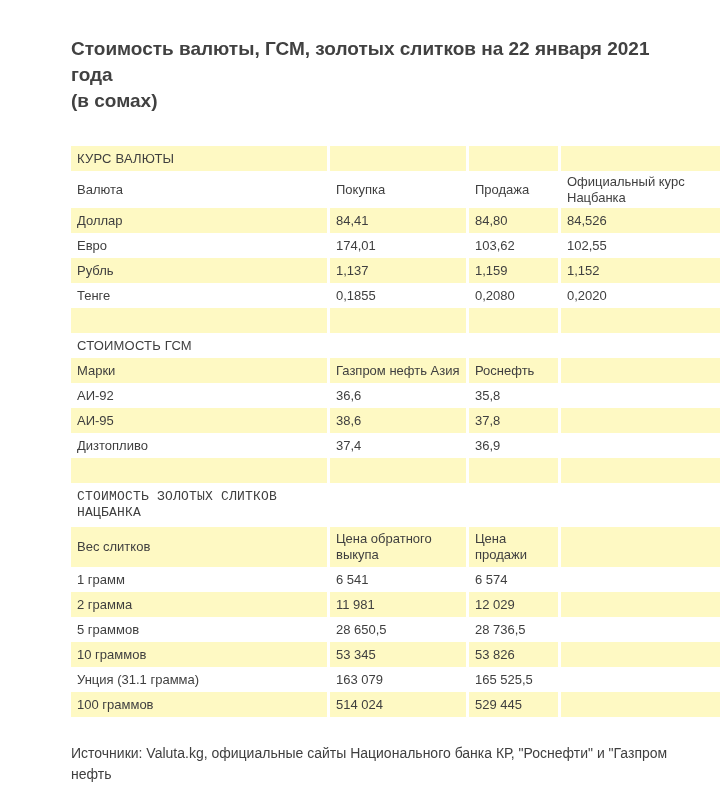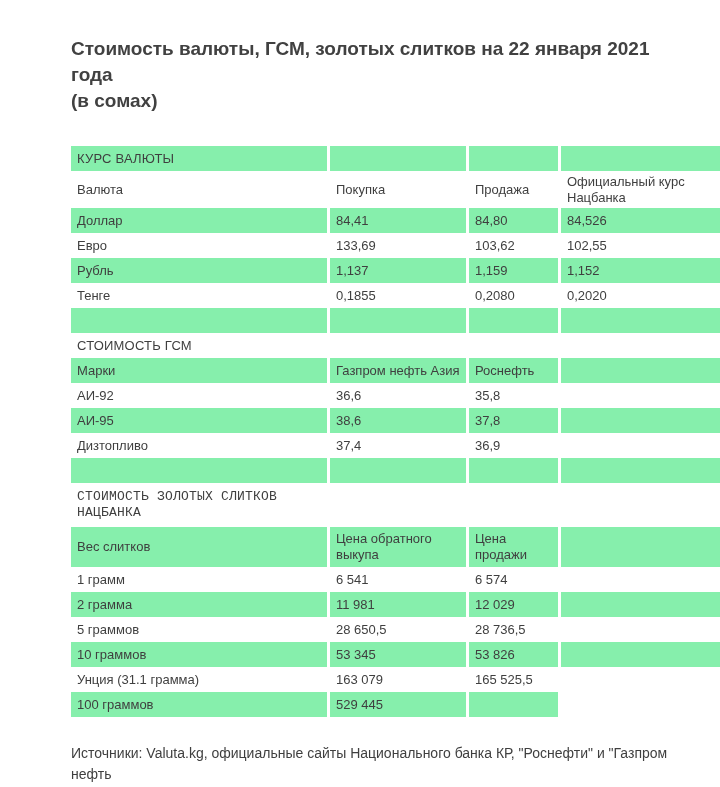--- a/index.html
+++ b/index.html
@@ -26,21 +26,21 @@
   .row.h40 { height:40px; }
   .row.h44 { height:44px;font-family:Liberation Mono, monospace; }
   .cell {
     display:flex; align-items:center;
     padding:0 6px;
     font-size:13px; line-height:16px;
     color:#3f3f3f;
     white-space:pre-line;
     overflow:hidden;
   }
-  .row.gray .cell { background:#86efac; }
+  .row.gray .cell { background:#fef9c3; }
   .section .cell { letter-spacing:0.2px; }
   .footer {
     margin:26px 30px 0 30px;
     font-size:14px; line-height:21px;
     color:#3f3f3f; white-space:pre-line;
   }
 </style>
 </head>
 <body>
 
@@ -66,21 +66,21 @@
 Нацбанка</div>
       </div>
       <div class="row gray">
         <div class="cell">Доллар</div>
         <div class="cell">84,41</div>
         <div class="cell">84,80</div>
         <div class="cell">84,526</div>
       </div>
       <div class="row">
         <div class="cell">Евро</div>
-        <div class="cell">133,69</div>
+        <div class="cell">174,01</div>
         <div class="cell">103,62</div>
         <div class="cell">102,55</div>
       </div>
       <div class="row gray">
         <div class="cell">Рубль</div>
         <div class="cell">1,137</div>
         <div class="cell">1,159</div>
         <div class="cell">1,152</div>
       </div>
       <div class="row">
@@ -177,20 +177,21 @@
         <div class="cell"></div>
       </div>
       <div class="row">
         <div class="cell">Унция (31.1 грамма)</div>
         <div class="cell">163 079</div>
         <div class="cell">165 525,5</div>
         <div class="cell"></div>
       </div>
       <div class="row gray">
         <div class="cell">100 граммов</div>
+        <div class="cell">514 024</div>
         <div class="cell">529 445</div>
         <div class="cell"></div>
       </div>
     </div>
 
   </div>
 
   <p class="footer">Источники: Valuta.kg, официальные сайты Национального банка КР, "Роснефти" и "Газпром нефть
 Азии"</p>
 

